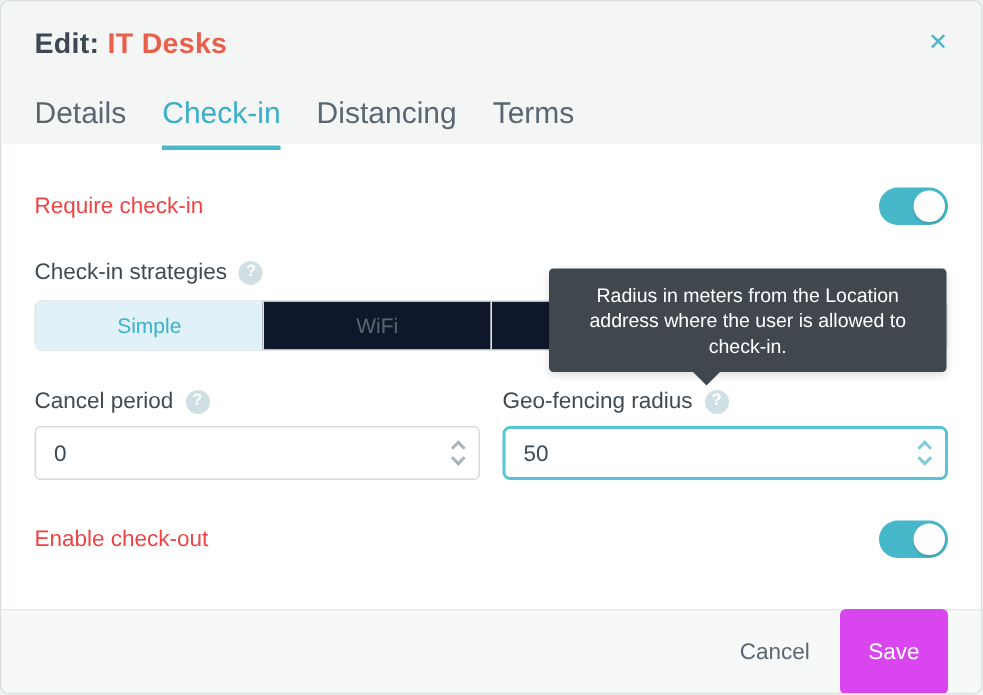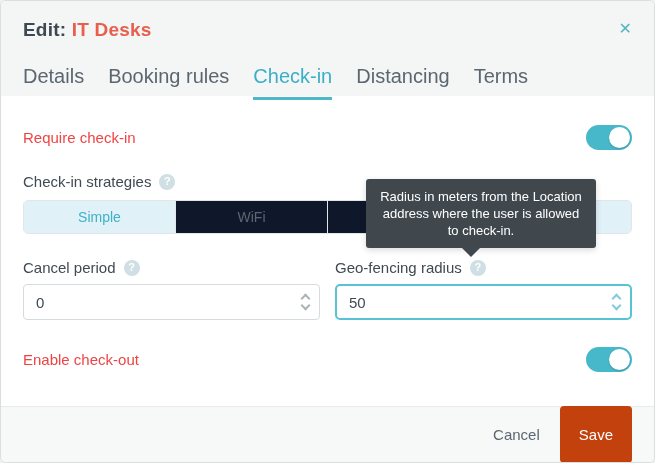--- a/index.html
+++ b/index.html
@@ -39,47 +39,46 @@
   .input-wrap{ position:relative; height:36px; border:1px solid #d6dbdd; border-radius:4px; background:#ffffff; }
   .input-wrap.focused{ border:2px solid #57c3d4; border-radius:5px; }
   .input-wrap input{ width:100%; height:100%; border:none; outline:none; background:transparent; padding:0 28px 0 12px; font-size:15px; color:#3f4a52; font-family:"Liberation Sans", sans-serif; }
   .spin{ position:absolute; right:10px; top:50%; transform:translateY(-50%); display:flex; flex-direction:column; gap:4px; cursor:pointer; }
   .chev{ display:block; width:7px; height:7px; border-style:solid; border-color:#a8b4ba; border-width:0; }
   .chev.up{ border-top-width:2px; border-left-width:2px; transform:rotate(45deg); margin-bottom:-2px; }
   .chev.down{ border-bottom-width:2px; border-right-width:2px; transform:rotate(45deg); margin-top:-2px; }
   .focused .chev{ border-color:#7fccda; }
   .row-checkout{ margin-top:27px; }
   
-  .tooltip{ position:absolute; left:365px; top:178px; width:230px; background:#40484e; color:#ffffff;
+  .tooltip{ position:absolute; left:365px; top:178px; width:265px; background:#40484e; color:#ffffff;
             border-radius:3px; padding:9px 10px; font-size:13px; line-height:17px; text-align:center; z-index:20;
             box-shadow:0 2px 6px rgba(0,0,0,.15); }
   .tooltip::after{ content:""; position:absolute; top:100%; left:96px; border:9px solid transparent; border-top-color:#40484e; border-bottom-width:0; }
   
   .footer{ position:absolute; left:0; right:0; bottom:0; height:56px; background:#f7f8f8; border-top:1px solid #e8ebeb;
            display:flex; align-items:center; justify-content:flex-end; padding-right:22px; gap:20px; }
   .cancel{ font-size:15px; color:#5b6770; cursor:pointer; }
-  .save{ background:#c2410c; color:#ffffff; border:none; border-radius:4px; font-size:15px; padding:20px 19px;
+  .save{ background:#d946ef; color:#ffffff; border:none; border-radius:4px; font-size:15px; padding:20px 19px;
          font-family:"Liberation Sans", sans-serif; cursor:pointer; }
 </style>
 </head>
 <body>
 
 <div class="modal">
 
   <div class="header">
     <div class="title-row">
       <div class="title">
         <span>Edit:</span>
         <span class="coral">IT Desks</span>
       </div>
       <span class="close">✕</span>
     </div>
     <div class="tabs">
       <div class="tab">Details</div>
-      <div class="tab">Booking rules</div>
       <div class="tab active">Check-in</div>
       <div class="tab">Distancing</div>
       <div class="tab">Terms</div>
     </div>
   </div>
 
   <div class="body">
 
     <div class="switch-row row-1">
       <span class="row-label">Require check-in</span>

